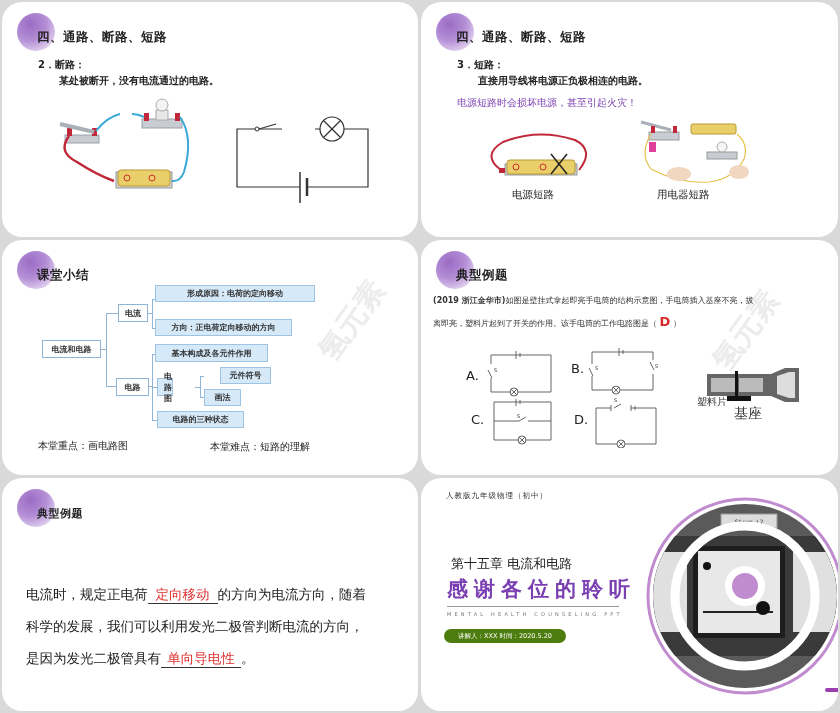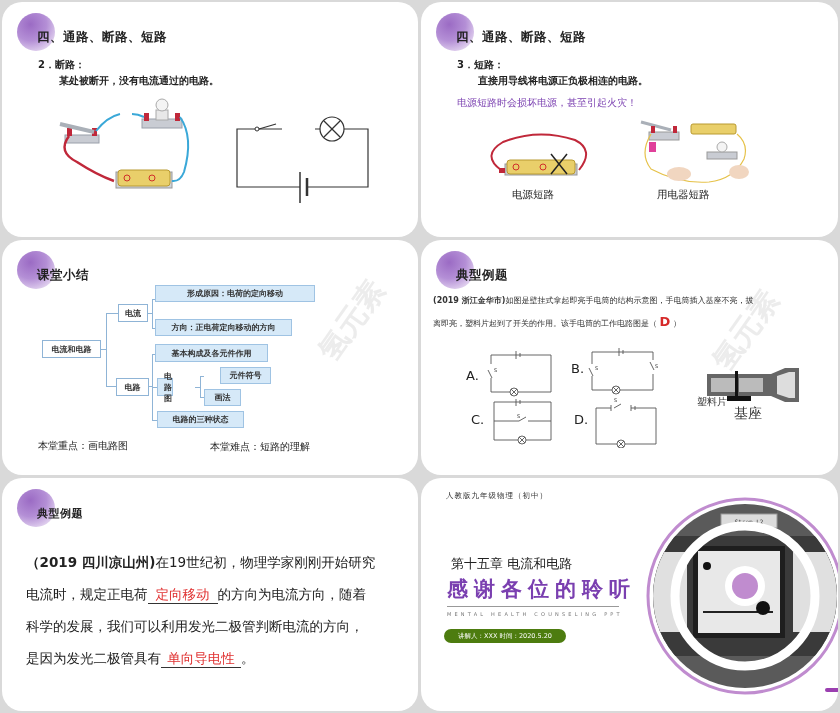--- a/index.html
+++ b/index.html
@@ -244,23 +244,20 @@
       <rect x="22" y="28" width="24" height="5" fill="#111"></rect>
     </svg>
     <div style="position:absolute;left:276px;top:155px;font-size:10px;color:#333;">塑料片</div>
     <div style="position:absolute;left:313px;top:165px;font-size:14px;color:#333;">基座</div>
   </div>
 
   <div class="slide s5">
     <div class="deco-circle"></div>
     <div class="slide-title" style="font-size:11px;top:28px;">典型例题</div>
 
-    <div class="big-text" style="top:68px;">
-      <b>（2019 四川凉山州)</b><span>在19世纪初，物理学家刚刚开始研究</span>
-    </div>
     <div class="big-text" style="top:100px;">
       <span>电流时，规定正电荷</span><span class="fill-blank" style="width:70px;">定向移动</span><span>的方向为电流方向，随着</span>
     </div>
     <div class="big-text" style="top:132px;">科学的发展，我们可以利用发光二极管判断电流的方向，</div>
     <div class="big-text" style="top:164px;">
       <span>是因为发光二极管具有</span><span class="fill-blank" style="width:80px;">单向导电性</span><span>。</span>
     </div>
   </div>
 
   <div class="slide s6">

